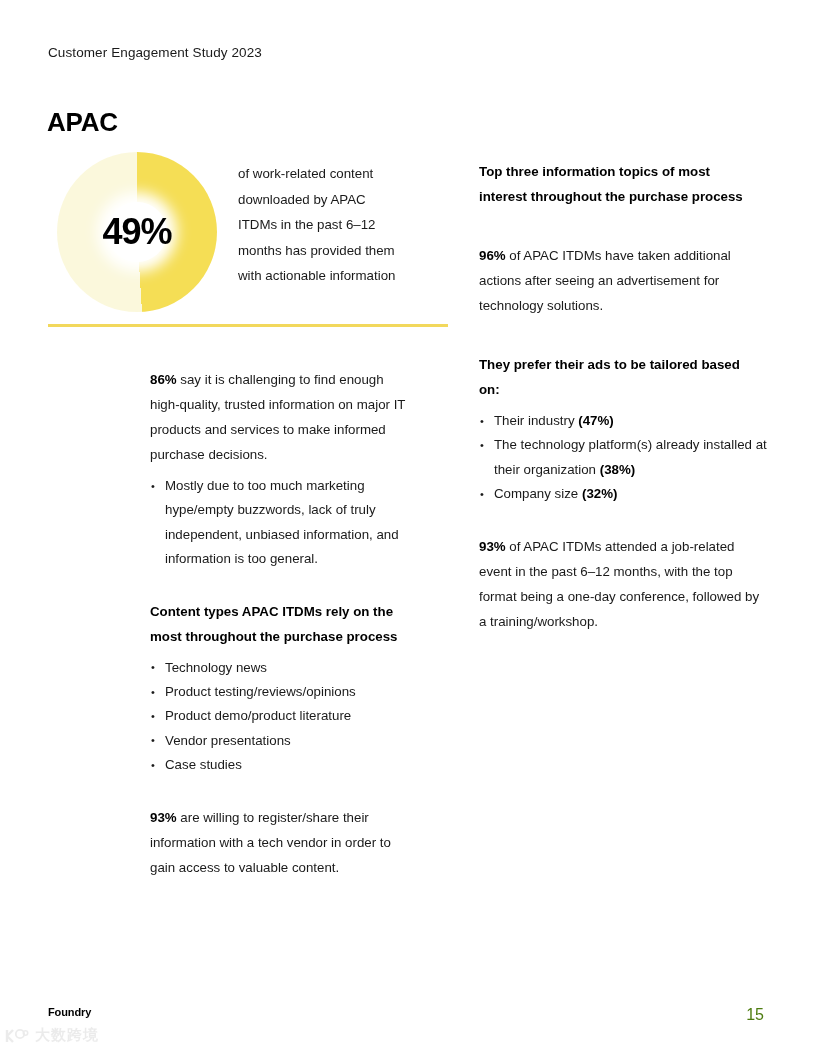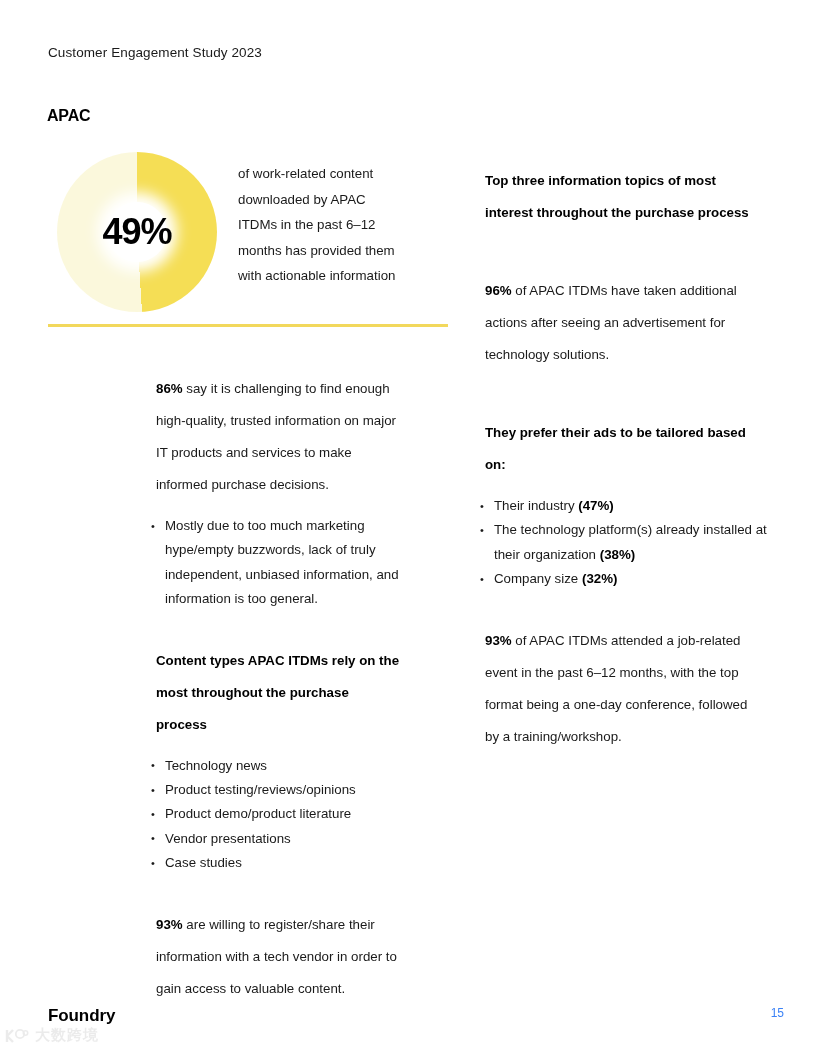--- a/index.html
+++ b/index.html
@@ -31,21 +31,21 @@
     font-size: 13.5px;
     letter-spacing: 0.1px;
     color: #1a1a1a;
     white-space: nowrap;
   }
 
   .section-title {
     position: absolute;
     left: 47px;
     top: 107px;
-    font-size: 16px;
+    font-size: 26px;
     font-weight: bold;
     letter-spacing: -0.2px;
     color: #000;
     text-align: right;
   }
 
   
   .donut-wrap {
     position: absolute;
     left: 57px;
@@ -118,23 +118,23 @@
     width: 272px;
   }
   .col-right {
     position: absolute;
     left: 472px;
     top: 152px;
     width: 295px;
   }
 
   p.body, .h-bold {
-    margin: 13px;
+    margin: 7px;
     font-size: 13.3px;
-    line-height: 32px;
+    line-height: 25px;
     color: #1a1a1a;
   }
   .h-bold {
     font-weight: bold;
     color: #000;
   }
   b, strong { font-weight: bold; color: #000; }
 
   ul.bullets {
     margin: 0;
@@ -156,31 +156,31 @@
     font-size: 11px;
     color: #1a1a1a;
   }
   .gap-md { height: 20px; }
 
   
   .footer-brand {
     position: absolute;
     left: 48px;
     top: 1006px;
-    font-size: 17px;
+    font-size: 11px;
     font-weight: bold;
     letter-spacing: -0.1px;
     color: #000;
   }
   .footer-page {
     position: absolute;
-    right: 32px;
+    right: 52px;
     top: 1006px;
-    font-size: 12px;
-    color: #3b82f6;
+    font-size: 16px;
+    color: #4d7c0f;
   }
 
   
   .watermark {
     position: absolute;
     left: 4px;
     top: 1026px;
     display: flex;
     align-items: center;
     gap: 5px;

